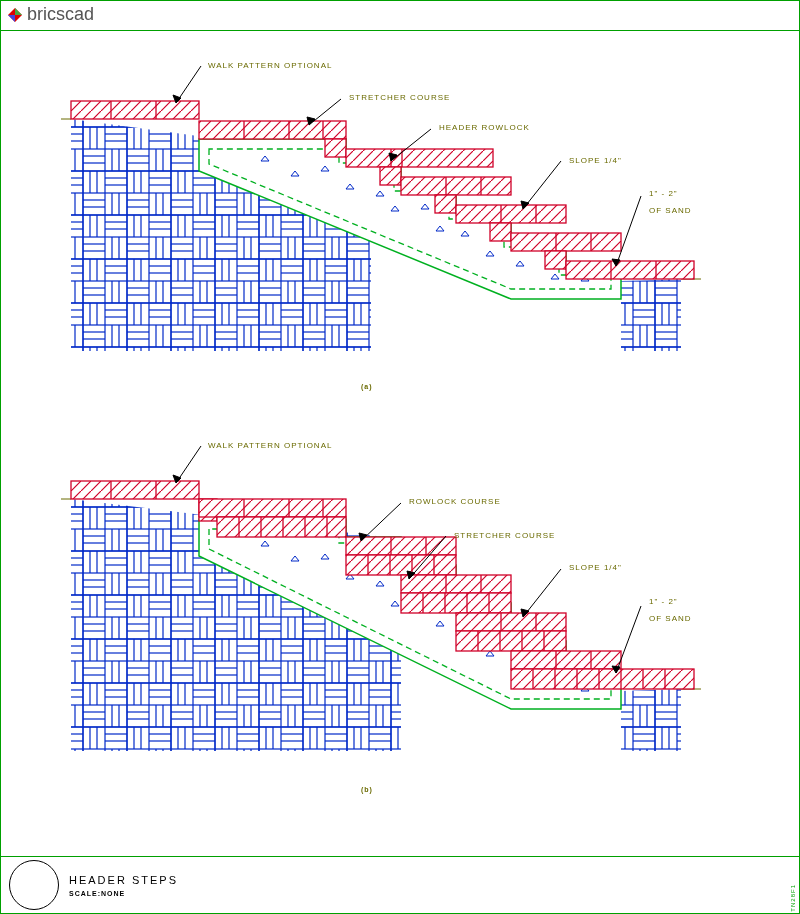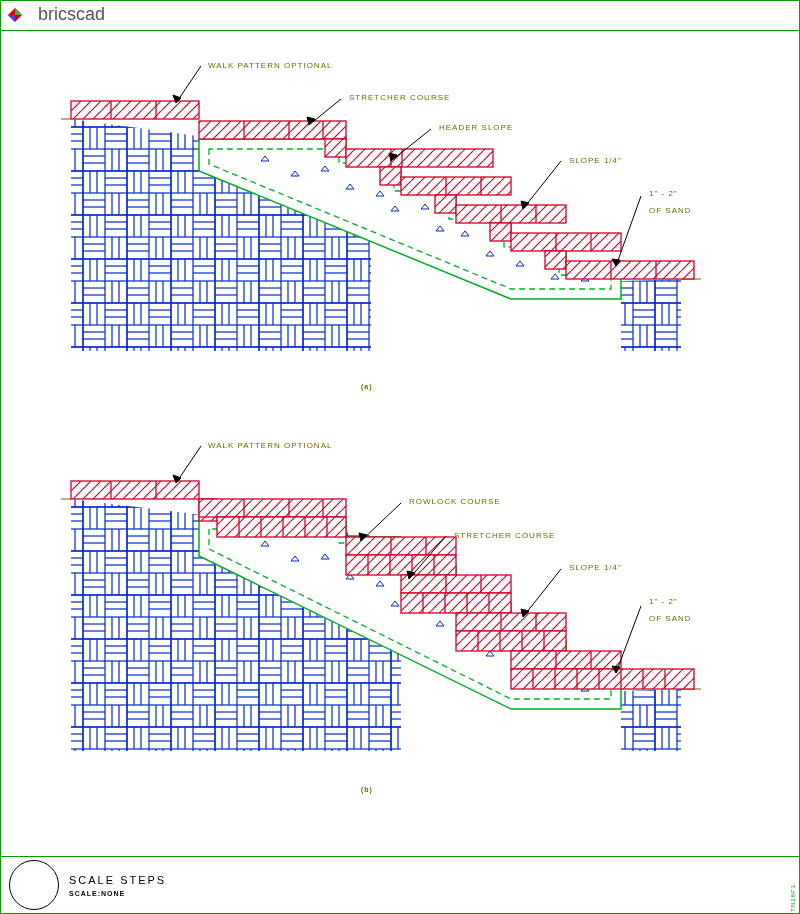--- a/index.html
+++ b/index.html
@@ -1,17 +1,17 @@
 <!DOCTYPE html>
 <html><head>
 <meta charset="utf-8">
 <style>
 body{margin:0;padding:0;background:#fff;font-family:Arial,sans-serif;width:800px;height:914px;position:relative;overflow:hidden}
 .border{position:absolute;top:0;left:0;right:0;bottom:0;border:1px solid #00a000}
-.logo{position:absolute;top:4px;left:8px;display:flex;align-items:center;gap:16px}
+.logo{position:absolute;top:4px;left:8px;display:flex;align-items:center;gap:5px}
 .logo-icon{width:14px;height:14px}
 .logo-text{font-size:18px;font-weight:500;color:#555}
 .hr-top{position:absolute;top:30px;left:1px;right:1px;height:1px;background:#00a000}
 .drawing-area{position:absolute;top:31px;left:1px;right:1px;bottom:60px}
 .detail{position:absolute;width:680px;height:340px}
 .detail-a{top:30px;left:60px}
 .detail-b{top:410px;left:60px}
 .label{font-size:8px;font-weight:normal;color:#6a6a00;position:absolute;white-space:nowrap;letter-spacing:1px}
 .sublabel{font-size:7px;font-weight:bold;color:#6a6a00;position:absolute;text-align:center;letter-spacing:1px}
 .title-block{position:absolute;bottom:1px;left:1px;right:1px;height:56px;border-top:1px solid #00a000;display:flex;align-items:center}
@@ -147,21 +147,21 @@
 
         <line x1="500" y1="100" x2="462" y2="148"></line>
           <path d="M462 148 l-2 -8 l8 2 z"></path>
 
         <line x1="580" y1="135" x2="555" y2="205"></line>
           <path d="M555 205 l-4 -7 l8 1 z"></path>
       </g>
     </svg>
     <div class="label" style="top:0;left:147px">WALK PATTERN OPTIONAL</div>
     <div class="label" style="top:32px;left:288px">STRETCHER COURSE</div>
-    <div class="label" style="top:62px;left:378px">HEADER SLOPE</div>
+    <div class="label" style="top:62px;left:378px">HEADER ROWLOCK</div>
     <div class="label" style="top:95px;left:508px">SLOPE 1/4"</div>
     <div class="label" style="top:128px;left:588px">1" - 2"</div>
     <div class="label" style="top:145px;left:588px">OF SAND</div>
     <div class="sublabel" style="top:322px;left:300px">(a)</div>
   </div>
 
   <div class="detail detail-b">
     <svg width="680" height="360">
 
       <path d="M10 58 L10 310 L340 310 L340 98 Z" fill="url(#parquet)"></path>
@@ -268,17 +268,17 @@
     <div class="label" style="top:156px;left:588px">1" - 2"</div>
     <div class="label" style="top:173px;left:588px">OF SAND</div>
     <div class="sublabel" style="top:345px;left:300px">(b)</div>
   </div>
 
 </div>
 
 <div class="title-block">
   <div class="circle"></div>
   <div class="title-text">
-    <div class="title-main">SCALE STEPS</div>
+    <div class="title-main">HEADER STEPS</div>
     <div class="title-sub">SCALE:NONE</div>
   </div>
 </div>
 <div class="side-text">TN28F1</div>
 
 </body></html>

